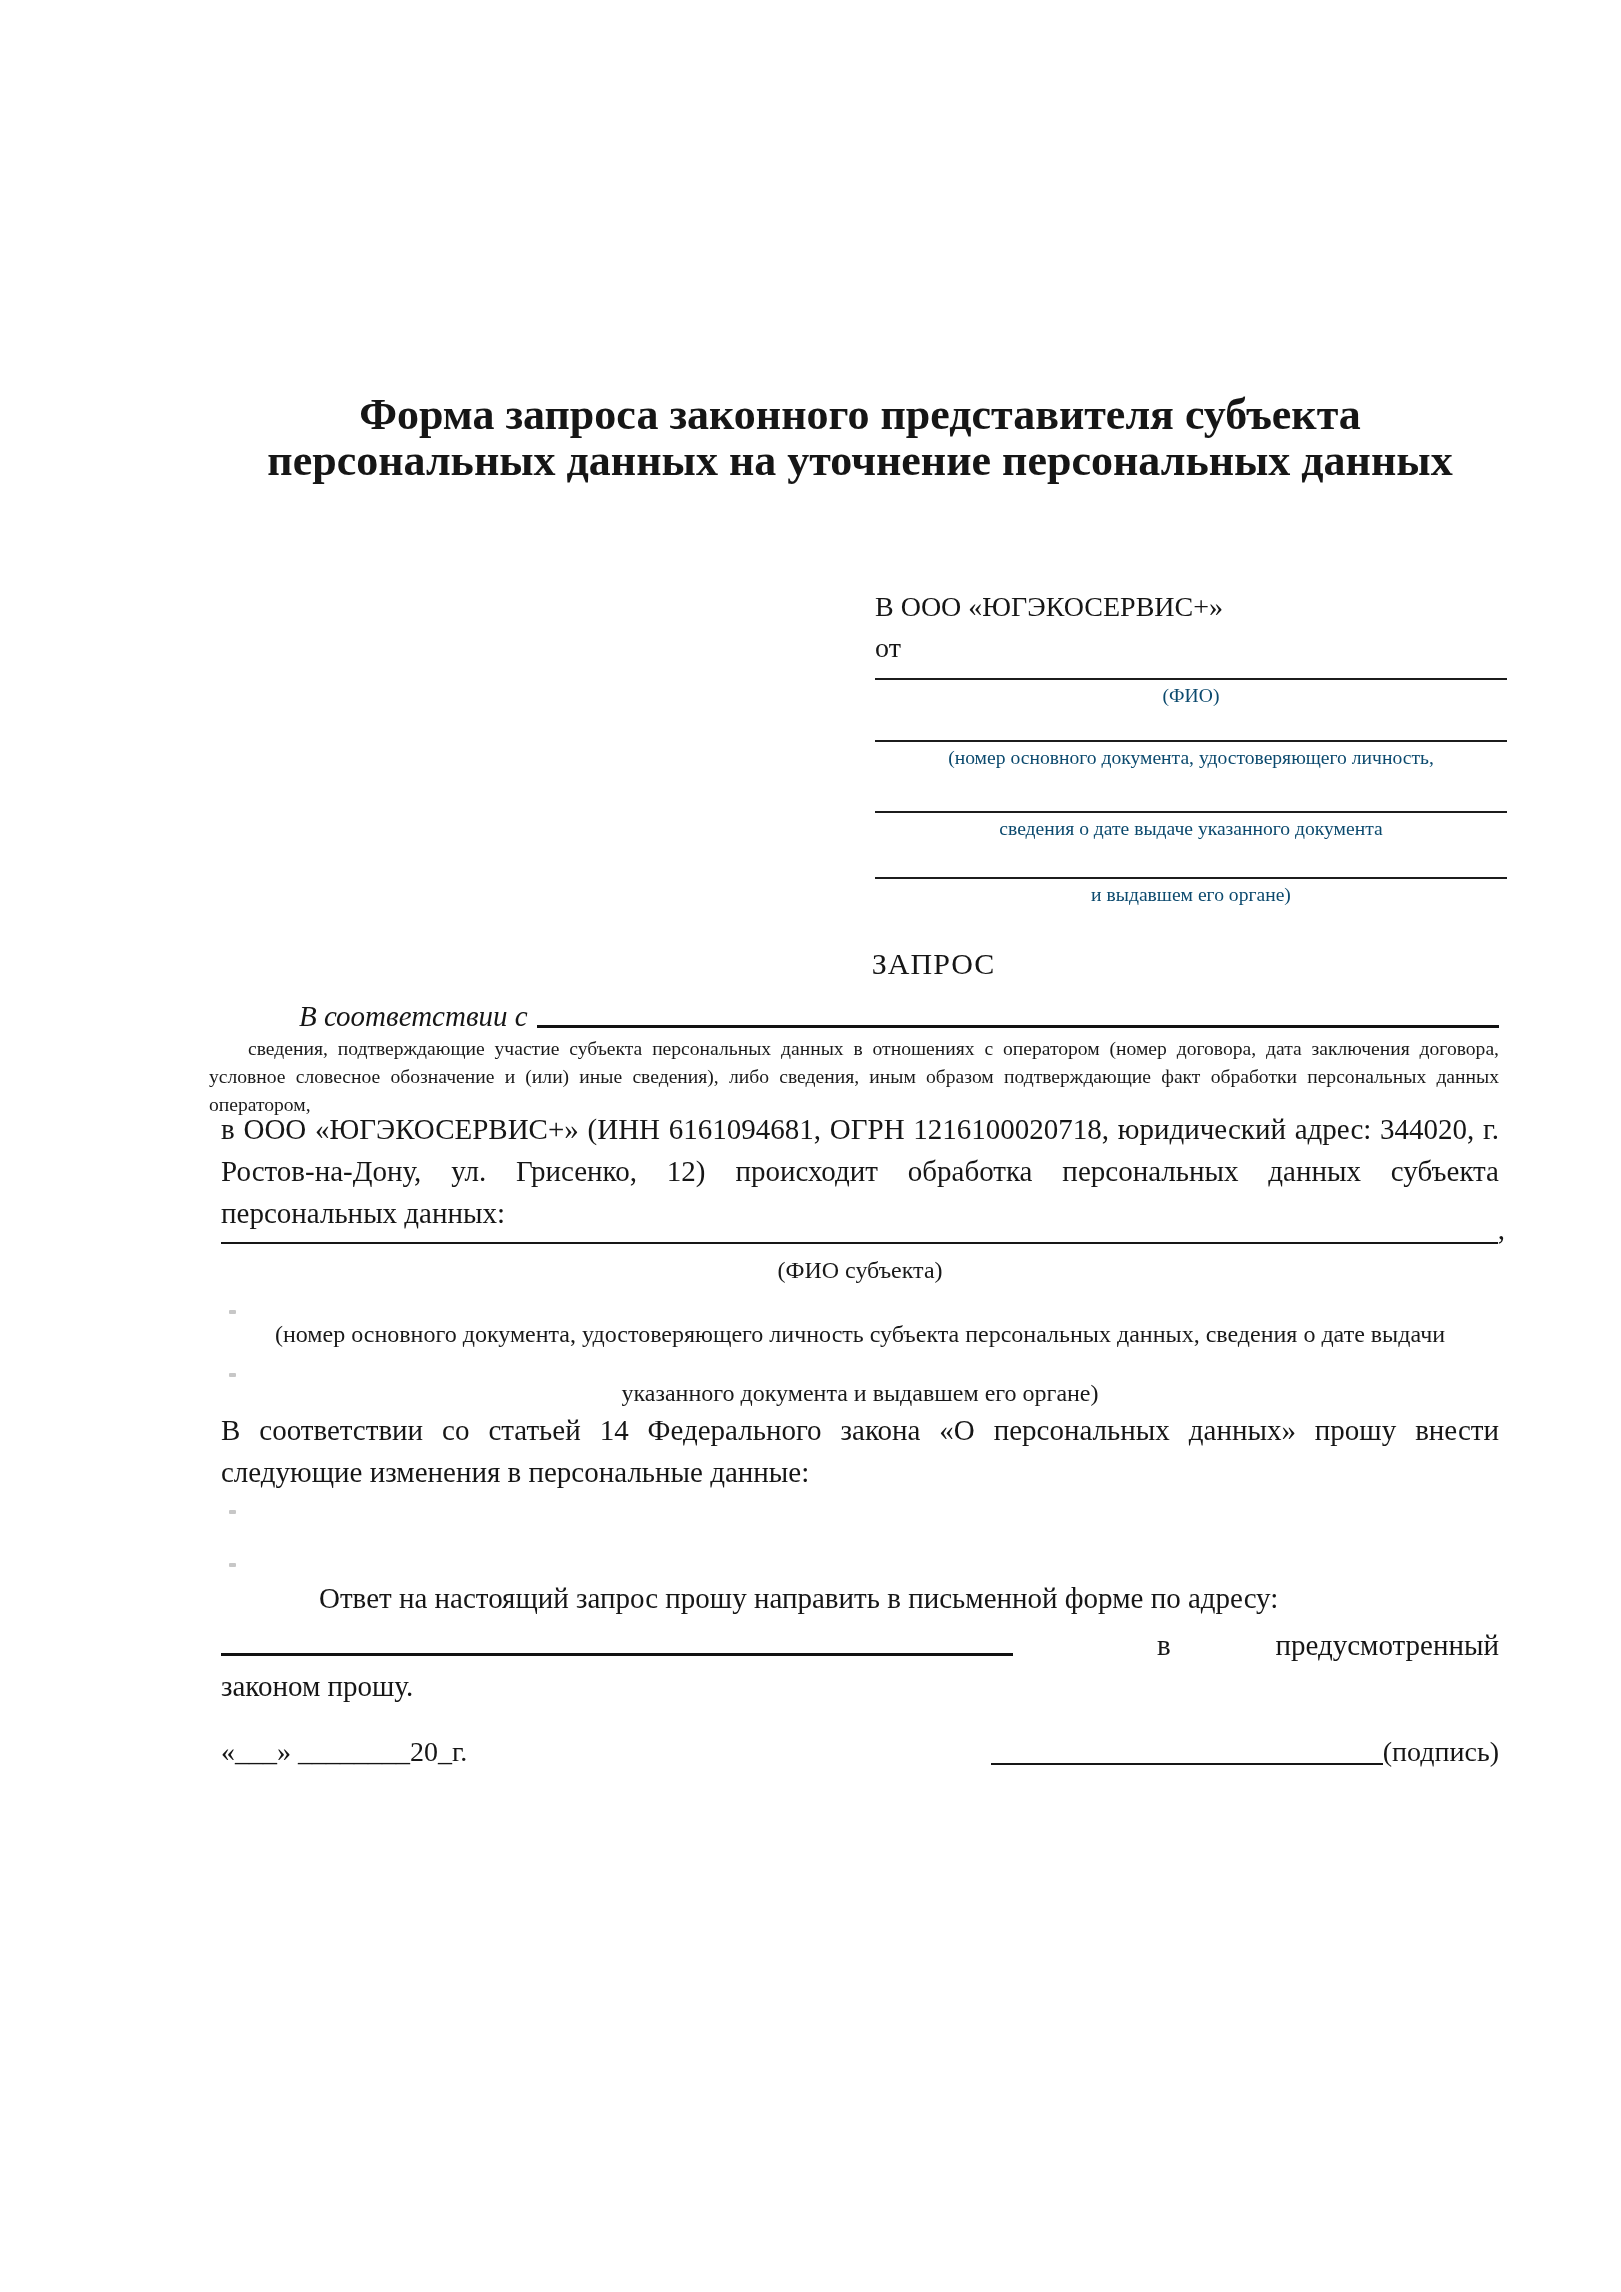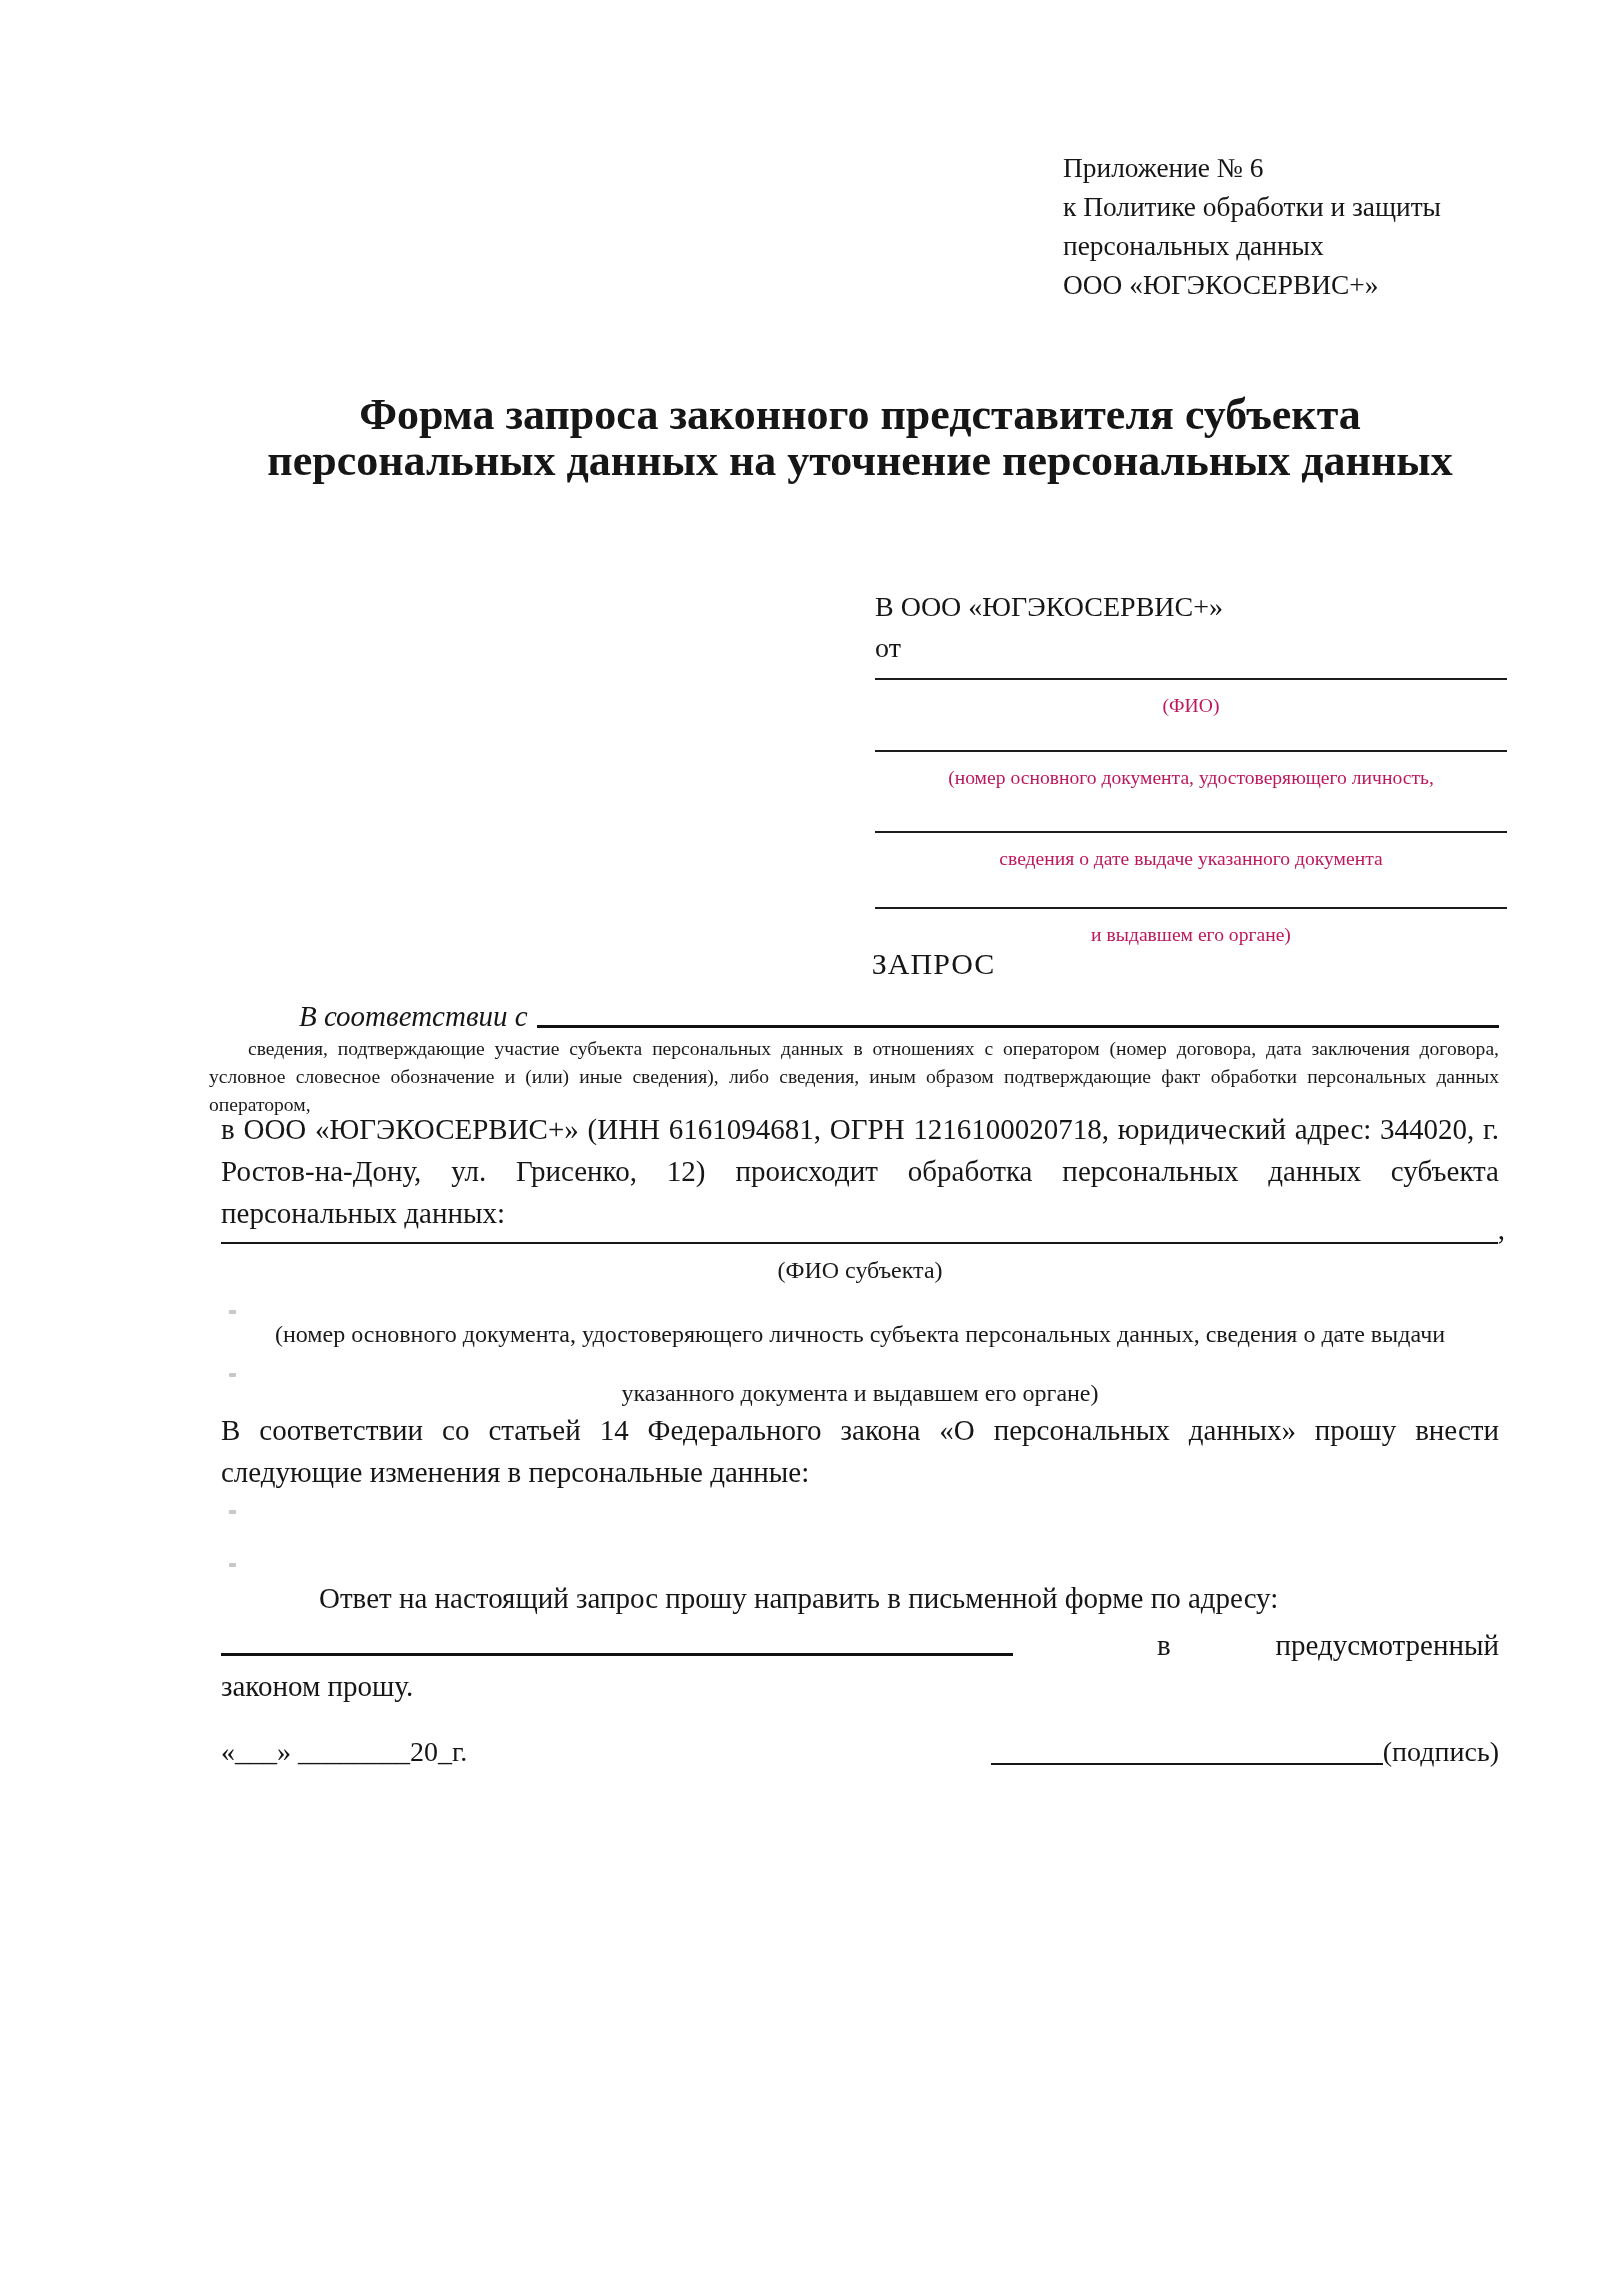--- a/index.html
+++ b/index.html
@@ -22,22 +22,22 @@
     text-align:center;font-weight:bold;font-size:44px;line-height:46px;
   }
   
   .addressee{
     position:absolute;left:875px;top:586px;width:632px;
     font-size:28px;line-height:41px;
   }
   .afield{margin-top:0;}
   .aline{height:0;border-top:2.9px solid #1c1c1c;}
   .acap{
-    text-align:center;font-size:19.6px;line-height:27.4px;margin-top:12px;
-    color:#be185d;
+    text-align:center;font-size:19.6px;line-height:27.4px;margin-top:2px;
+    color:#0c4a6e;
   }
   .uline{border-bottom:2.9px solid #161616;}
   .thickline{border-bottom:3.9px solid #111111;}
   .request-heading{
     position:absolute;left:221px;right:122px;top:947px;
     text-align:center;font-size:30px;padding-left:147px;letter-spacing:1px;
   }
   .accordance-row{
     position:absolute;left:221px;right:122px;top:1000px;
     display:flex;font-size:29px;align-items:flex-end;
@@ -89,26 +89,20 @@
     font-size:28px;
   }
   .sig-group{display:flex;align-items:flex-end;}
   .sig-line{width:392px;border-bottom:2.9px solid #161616;margin-bottom:2.9px;}
 </style>
 </head>
 <body>
 
 <div class="page">
 
-  <div class="header-block">
-    <div>Приложение № 6</div>
-    <div>к Политике обработки и защиты</div>
-    <div>персональных данных</div>
-    <div>ООО «ЮГЭКОСЕРВИС+»</div>
-  </div>
 
   <div class="doc-title">
     <div>Форма запроса законного представителя субъекта</div>
     <div>персональных данных на уточнение персональных данных</div>
   </div>
 
   <div class="addressee">
     <div>В ООО «ЮГЭКОСЕРВИС+»</div>
     <div>от</div>
 

